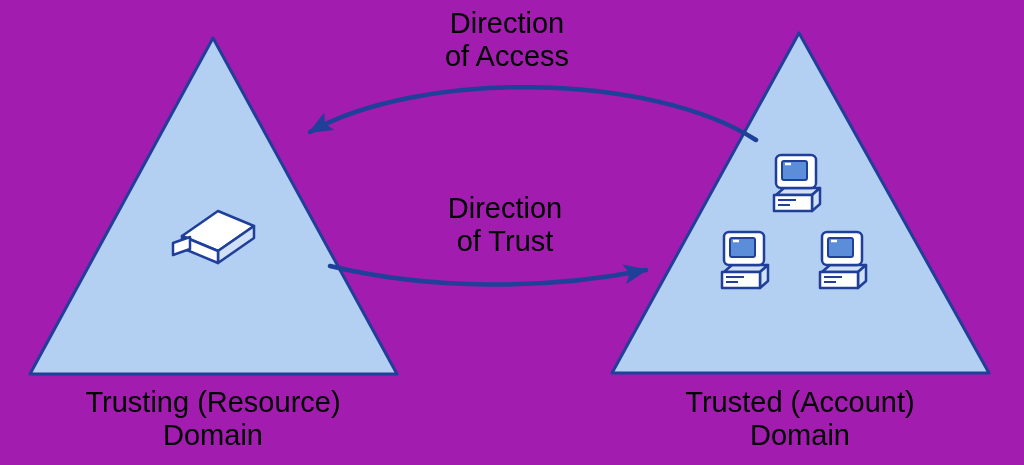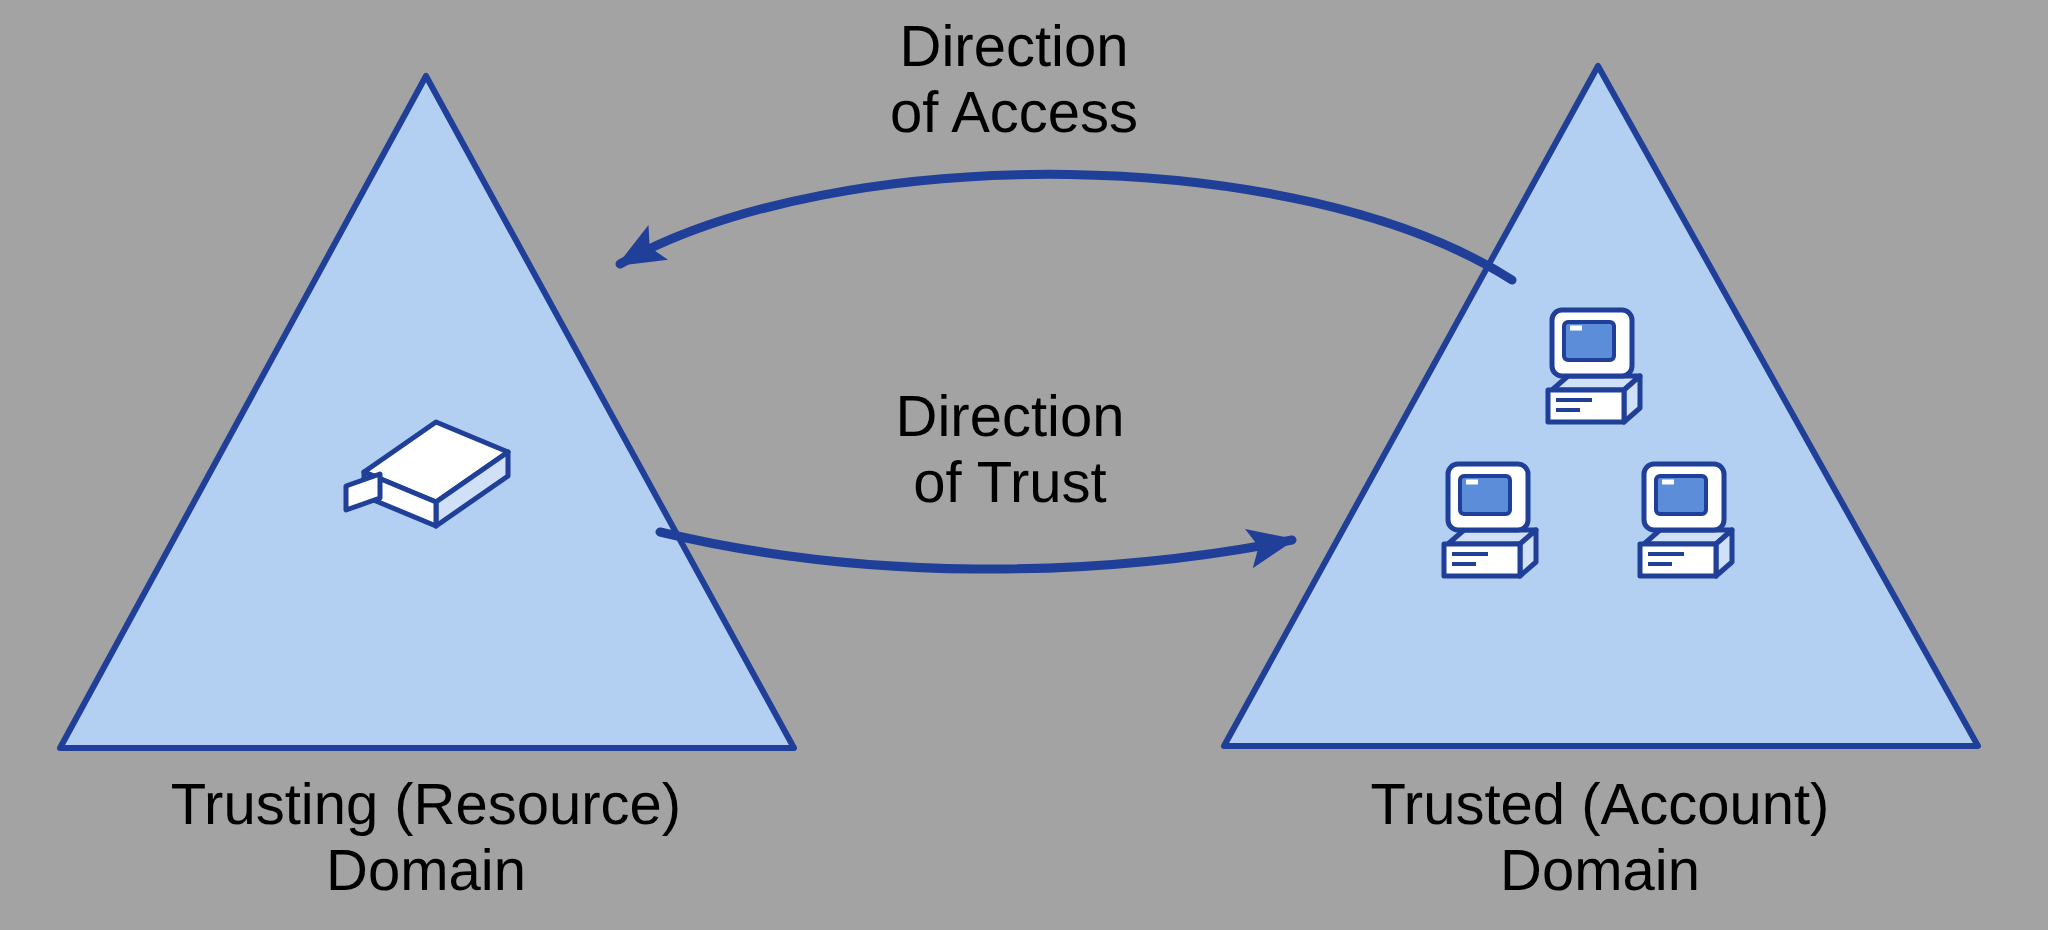--- a/index.html
+++ b/index.html
@@ -1,20 +1,20 @@
 <!DOCTYPE html>
 <html><head>
 <meta charset="utf-8">
 <style>
   html, body { margin: 0; padding: 0; background: #ffffff; }
   .canvas {
     position: relative;
     width: 1024px;
     height: 465px;
-    background: #a3a3a3;
+    background: #a21caf;
     font-family: "Liberation Sans", sans-serif;
     overflow: hidden;
   }
   svg { display: block; }
   .triangle { fill: #b3cff2; stroke: #1f3f99; stroke-width: 3; stroke-linejoin: round; }
   .arrow { fill: none; stroke: #1f3f99; stroke-width: 4.5; stroke-linecap: round; }
   .label { font-family: "Liberation Sans", sans-serif; font-size: 29px; fill: #000000; text-anchor: middle; }
   .pc-body   { fill: #ffffff; stroke: #1f3f99; stroke-width: 2.5; stroke-linejoin: round; }
   .pc-screen { fill: #5b8dd9; stroke: #1f3f99; stroke-width: 2; stroke-linejoin: round; }
   .pc-face   { fill: #cfe0f7; stroke: #1f3f99; stroke-width: 2.5; stroke-linejoin: round; }

